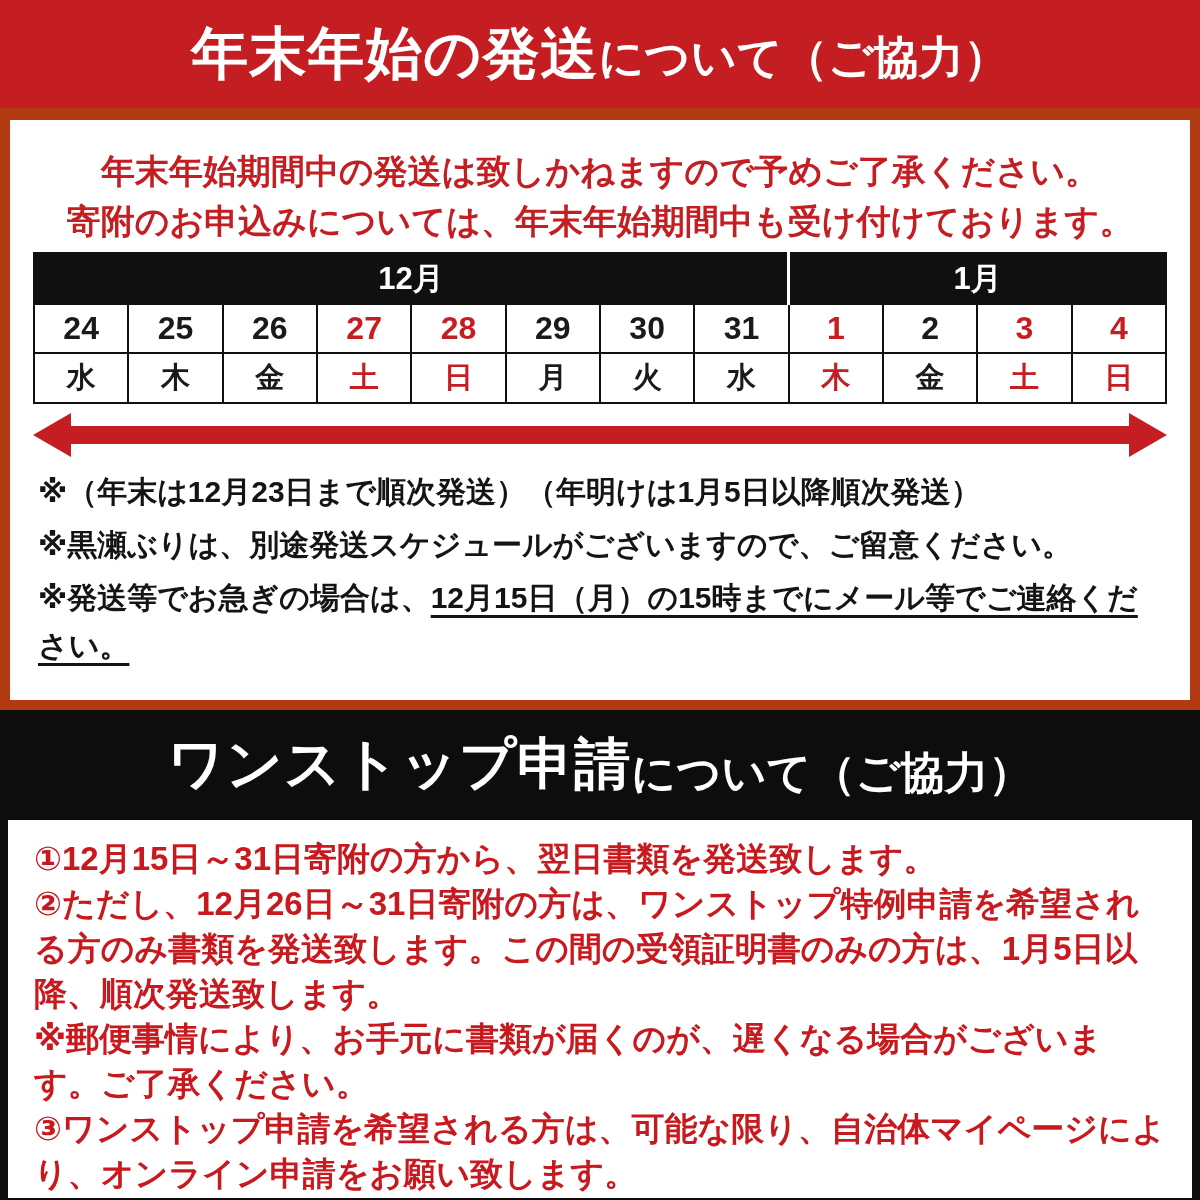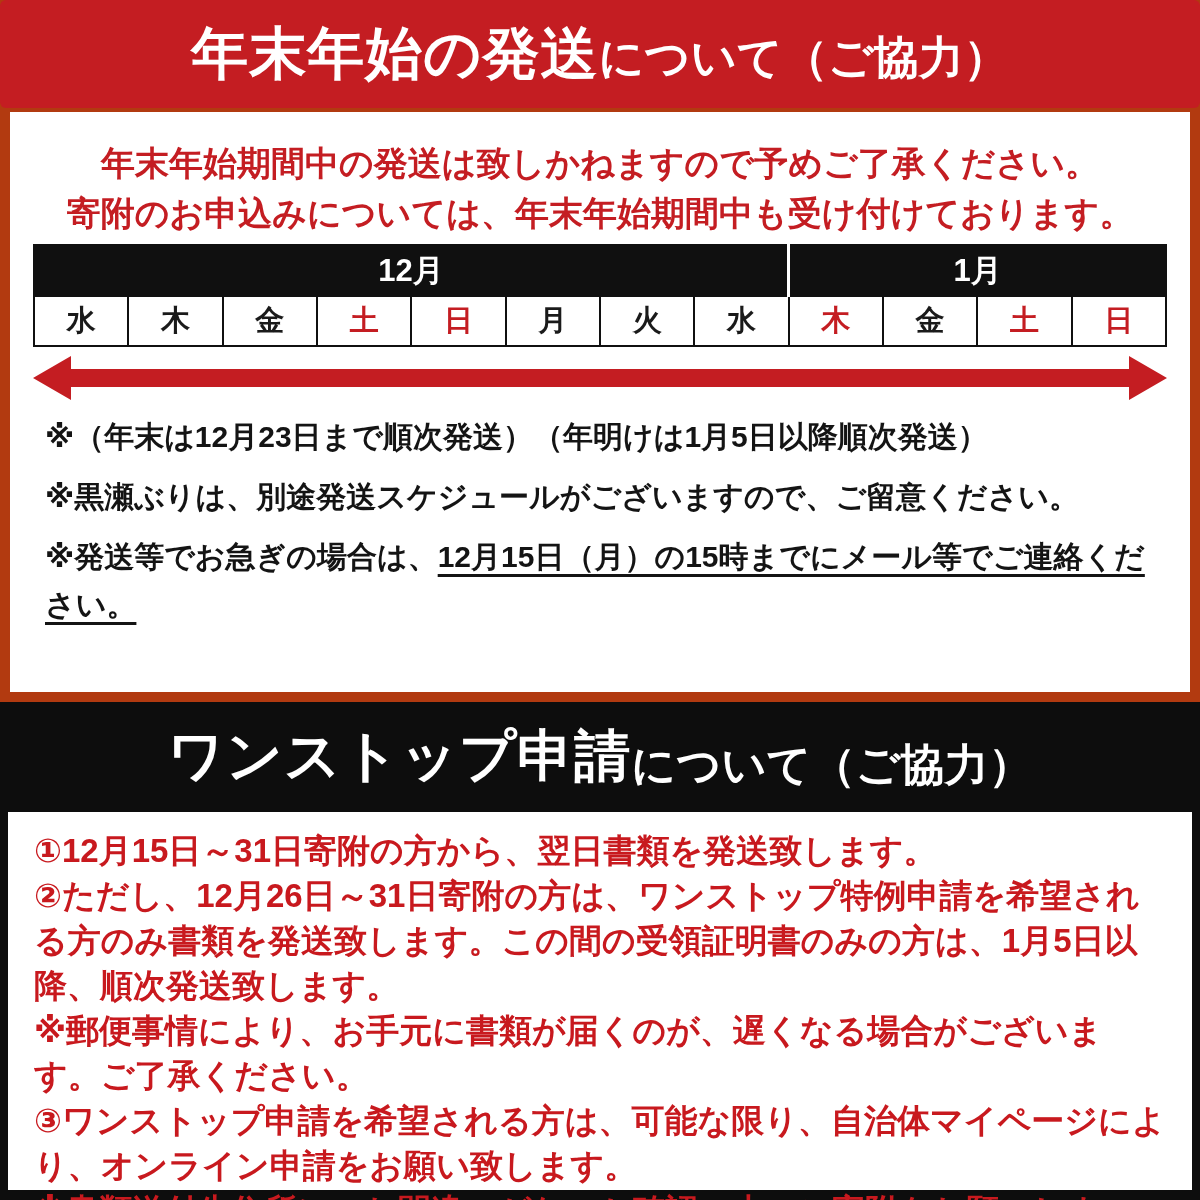--- a/index.html
+++ b/index.html
@@ -16,26 +16,25 @@
   }
 
   
   .top-section{background:#b23a10;}
   .top-banner{
     height:108px;
     background:#c41d22;
     display:flex;align-items:center;justify-content:center;
     color:#ffffff;
     white-space:nowrap;
-    border-radius:6px;
   }
   .title-main{font-size:57px;letter-spacing:1px;}
   .title-sub{font-size:45px;letter-spacing:0px;}
   .top-banner .title-wrap{display:flex;align-items:baseline;}
-  .top-body-wrap{padding:4px 10px 10px;}
+  .top-body-wrap{padding:12px 10px 10px;}
   .top-body{
     background:#ffffff;
     height:580px;
     box-sizing:border-box;
     padding-top:26px;
   }
   .intro{
     text-align:center;
     color:#c41d22;
     font-size:34px;
@@ -74,21 +73,21 @@
     margin:8px auto 0;
     line-height:0;
   }
 
   .top-notes{
     margin:10px 23px 0;
     color:#141414;
     font-size:30px;
     line-height:48px;
   }
-  .top-notes p{margin:12px;}
+  .top-notes p{margin:5px;}
   .u-line{
     text-decoration:underline;
     text-decoration-thickness:3px;
     text-underline-offset:7px;
   }
 
   
   .bottom-section{background:#0d0d0d;height:502px;box-sizing:border-box;}
   .bottom-banner{
     height:110px;
@@ -130,20 +129,34 @@
         <div class="intro">
           <div>年末年始期間中の発送は致しかねますので予めご了承ください。</div>
           <div>寄附のお申込みについては、年末年始期間中も受け付けております。</div>
         </div>
 
         <table class="calendar">
           <tbody>
               <tr id="cal-months">
                 <th class="month" colspan="8">12月</th>
                 <th class="month" colspan="4">1月</th>
+              </tr>
+          <tr id="cal-dates">
+                <td class="date">24</td>
+                <td class="date">25</td>
+                <td class="date">26</td>
+                <td class="date holiday">27</td>
+                <td class="date holiday">28</td>
+                <td class="date">29</td>
+                <td class="date">30</td>
+                <td class="date">31</td>
+                <td class="date holiday">1</td>
+                <td class="date">2</td>
+                <td class="date holiday">3</td>
+                <td class="date holiday">4</td>
               </tr>
           <tr id="cal-dows">
                 <td class="dow">水</td>
                 <td class="dow">木</td>
                 <td class="dow">金</td>
                 <td class="dow holiday">土</td>
                 <td class="dow holiday">日</td>
                 <td class="dow">月</td>
                 <td class="dow">火</td>
                 <td class="dow">水</td>

